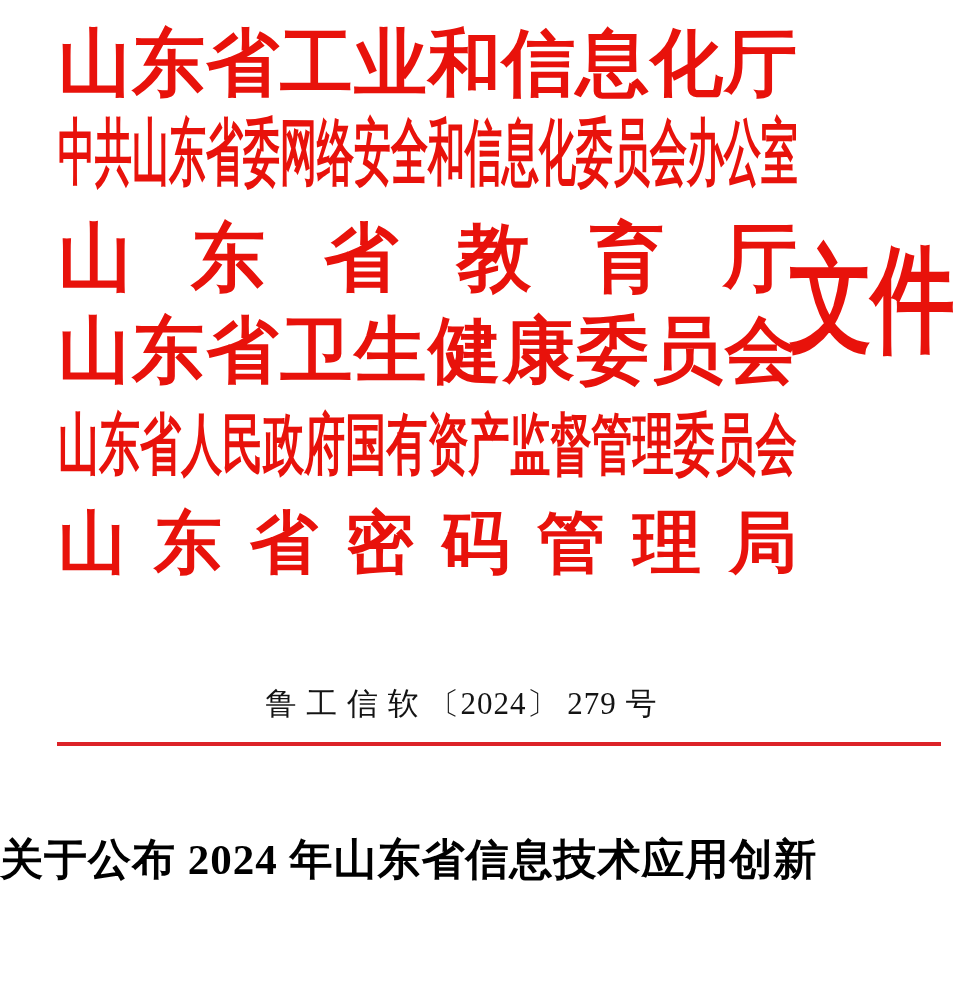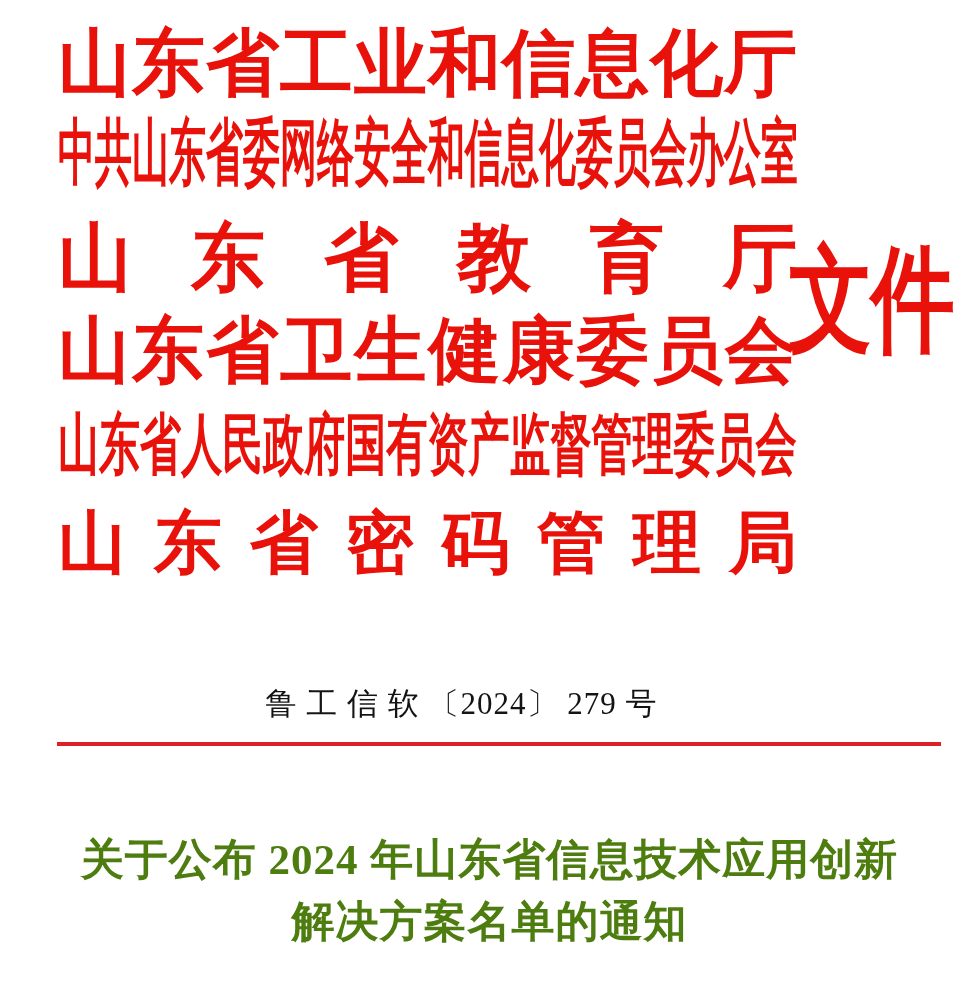--- a/index.html
+++ b/index.html
@@ -64,24 +64,23 @@
     left: 57px;
     width: 884px;
     height: 4px;
     background: #dc2228;
   }
   
   .doc-title {
     position: absolute;
     left: 0;
     width: 100%;
-    text-align: center;
     font-size: 43px;
     font-weight: bold;
-    color: #4d7c0f;
+    color: #000000;
     line-height: 1.1;
     letter-spacing: 1px;
   }
   .title-l1 { top: 836px; }
   .title-l2 { top: 898px; }
 </style>
 </head>
 <body>
 
 <div class="page">
@@ -171,15 +170,14 @@
       <span>局</span>
     </div>
 
   <div class="file-label">文件</div>
 
   <div class="doc-number">鲁 工 信 软 〔2024〕 279 号</div>
 
   <div class="red-rule"></div>
 
   <div class="doc-title title-l1">关于公布 2024 年山东省信息技术应用创新</div>
-  <div class="doc-title title-l2">解决方案名单的通知</div>
 
 </div>
 
 </body></html>

